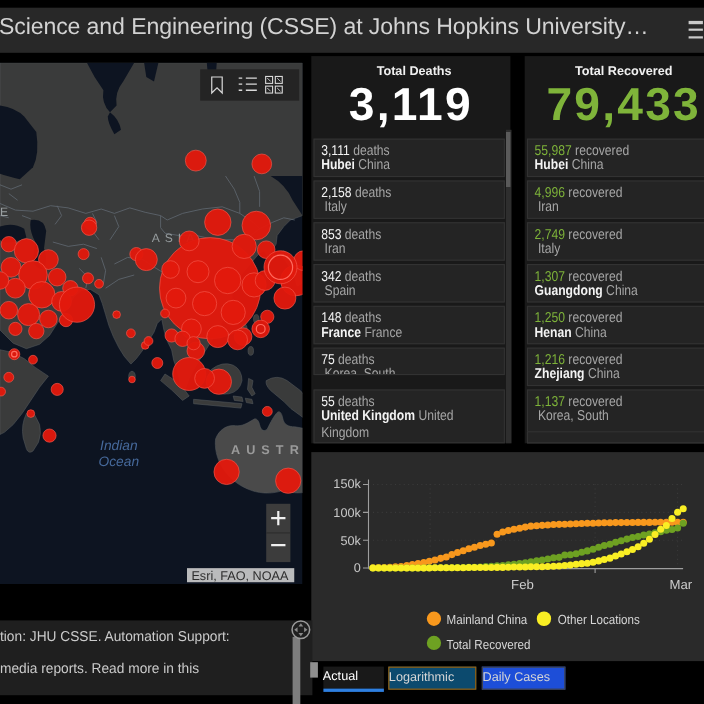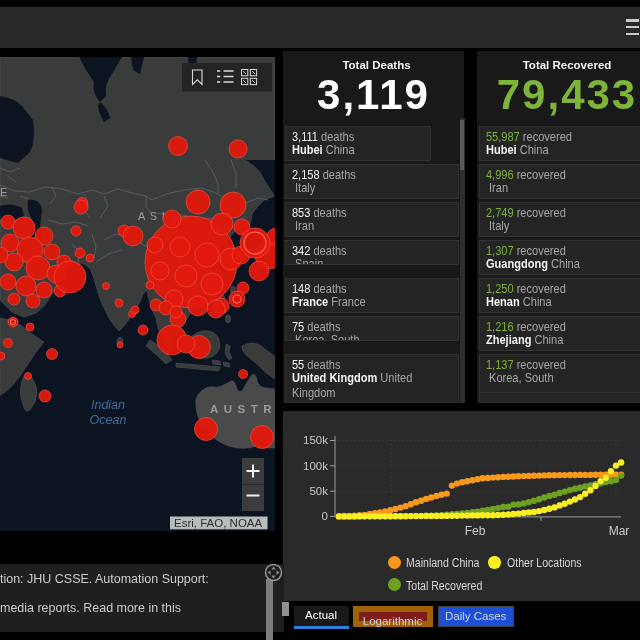--- a/index.html
+++ b/index.html
@@ -15,28 +15,29 @@
 .row{position:absolute;background:#242424;border:1px solid #323232;overflow:hidden}
 .rc{transform:scaleX(0.85);transform-origin:0 0;width:118%;
   font-size:13px;line-height:15px;color:#f3f3f3}
 .rc .l1{margin:2px 0 0 7px;white-space:nowrap}
 .rc .l2{margin:-2.5px 0 0 7px;font-weight:700;color:#f3f3f3;white-space:normal}
 .gr{color:#a6a6a6;font-weight:400}
 #chart{left:283px;top:411px;width:357px;height:190px;background:#2a2a2a}
 .leg{position:absolute;font-size:12px;color:#d6d6d6;white-space:nowrap;
   transform:scaleX(0.88);transform-origin:0 0}
 .ldot{position:absolute;border-radius:50%}
-.tab{position:absolute;font-size:11.5px;text-align:center}
+.tab{position:absolute;font-size:11.5px;}
 #bl{left:0;top:564px;width:284px;height:68px;background:#1f1f1f;overflow:hidden}
 #bl .t{position:absolute;white-space:nowrap;font-size:13px;color:#cbcbcb;
   transform:scaleX(0.96);transform-origin:0 0}
 </style></head><body>
 <div id="page">
 
   <div id="topbar" class="abs"></div>
+  <div id="title" class="abs">Science and Engineering (CSSE) at Johns Hopkins University…</div>
   <div class="burger abs" style="top:19px"></div>
   <div class="burger abs" style="top:25.8px"></div>
   <div class="burger abs" style="top:32.6px"></div>
 
   <svg class="abs" style="left:0;top:57px" width="275" height="474" viewBox="0 57 275 474">
     <rect x="0" y="57" width="275" height="474" fill="#0d1421"></rect>
     <g fill="#3a3b3b" stroke="#545a5d" stroke-width="0.5">
       <path d="M0,57 L275,57 L275,196 L264,200 258,206 252,214 251,222 247,228 243,232
         240,228 236,230 230,237 224,244 219,250 214,257 211,264 211,272 208,280 204,288
         200,296 196,304 191,312 186,320 181,328 176,336 172,344 169,352 167,358
@@ -191,39 +192,39 @@
       <path d="M246.5,495.5 h13"></path>
     </g>
     <rect x="170" y="516.5" width="97.5" height="12.8" fill="#cdcdcd" opacity="0.9"></rect>
     <text x="174" y="527" font-size="11.5" fill="#2e2e2e">Esri, FAO, NOAA</text>
   </svg>
 
   <div class="panel abs" style="left:283px;top:51px;width:181px;height:352px">
     <div class="phead abs" style="top:8px;left:3px">Total Deaths</div>
     <div class="bignum abs" style="top:20px">3,119</div>
   </div>
-  <div class="row" style="left:285px;top:126px;width:146px;height:35px">
+  <div class="row" style="left:285px;top:126px;width:174px;height:35px">
       <div class="rc">
         <div class="l1"><span style="color:#f3f3f3">3,111</span><span class="gr"> deaths</span></div>
         <div class="l2"><b>Hubei</b><span class="gr"> China</span></div>
       </div>
     </div>
     <div class="row" style="left:285px;top:164px;width:174px;height:35px">
       <div class="rc">
         <div class="l1"><span style="color:#f3f3f3">2,158</span><span class="gr"> deaths</span></div>
         <div class="l2"><span class="gr">&nbsp;Italy</span></div>
       </div>
     </div>
     <div class="row" style="left:285px;top:202px;width:174px;height:35px">
       <div class="rc">
         <div class="l1"><span style="color:#f3f3f3">853</span><span class="gr"> deaths</span></div>
         <div class="l2"><span class="gr">&nbsp;Iran</span></div>
       </div>
     </div>
-    <div class="row" style="left:285px;top:240px;width:174px;height:25px">
+    <div class="row" style="left:285px;top:240px;width:174px;height:35px">
       <div class="rc">
         <div class="l1"><span style="color:#f3f3f3">342</span><span class="gr"> deaths</span></div>
         <div class="l2"><span class="gr">&nbsp;Spain</span></div>
       </div>
     </div>
     <div class="row" style="left:285px;top:278px;width:174px;height:35px">
       <div class="rc">
         <div class="l1"><span style="color:#f3f3f3">148</span><span class="gr"> deaths</span></div>
         <div class="l2"><b>France</b><span class="gr"> France</span></div>
       </div>
@@ -484,21 +485,21 @@
 
   <div class="ldot abs" style="left:387.5px;top:555.5px;width:13.8px;height:13.8px;background:#f8981d"></div>
   <div class="leg abs" style="left:406px;top:556px">Mainland China</div>
   <div class="ldot abs" style="left:488.2px;top:556px;width:12.5px;height:12.5px;background:#f9ee24"></div>
   <div class="leg abs" style="left:507px;top:556px">Other Locations</div>
   <div class="ldot abs" style="left:387.6px;top:578.2px;width:13px;height:13px;background:#6ea122"></div>
   <div class="leg abs" style="left:406px;top:579px">Total Recovered</div>
 
   <div class="tab abs" style="left:293.5px;top:606px;width:55px;height:20px;background:#191919;color:#fff;line-height:19px">Actual</div>
   <div class="abs" style="left:293.5px;top:625.7px;width:55px;height:3.5px;background:#2e7fe0"></div>
-  <div class="tab abs" style="left:352.5px;top:605.5px;width:80px;height:21.5px;background:#7f1d1d;border:6px solid #a16207;color:#d5d5d5;line-height:19px">Logarithmic</div>
+  <div class="tab abs" style="left:352.5px;top:605.5px;width:80px;height:21.5px;background:#0c4a6e;border:1px solid #a16207;color:#d5d5d5;line-height:19px">Logarithmic</div>
   <div class="tab abs" style="left:437.7px;top:605.5px;width:76px;height:21.5px;background:#1d4ed8;border:1px solid #424242;color:#d5d5d5;line-height:19px">Daily Cases</div>
 
   <div id="bl" class="abs">
     <div class="t" style="left:0;top:6.5px">tion: <span class="fake">JHU CSSE</span>. Automation Support:</div>
     <div class="t" style="left:0;top:35.5px">media reports. Read more in this</div>
   </div>
   <div class="abs" style="left:266px;top:579px;width:6.5px;height:61px;background:#7d7d7d"></div>
   <div class="abs" style="left:281.5px;top:602px;width:7px;height:14px;background:#8f8f8f"></div>
   <svg class="abs" style="left:264px;top:562.5px" width="19" height="19" viewBox="0 0 19 19">
     <circle cx="9.5" cy="9.5" r="8" fill="#1f1f1f" stroke="#9a9a9a" stroke-width="1.4"></circle>

